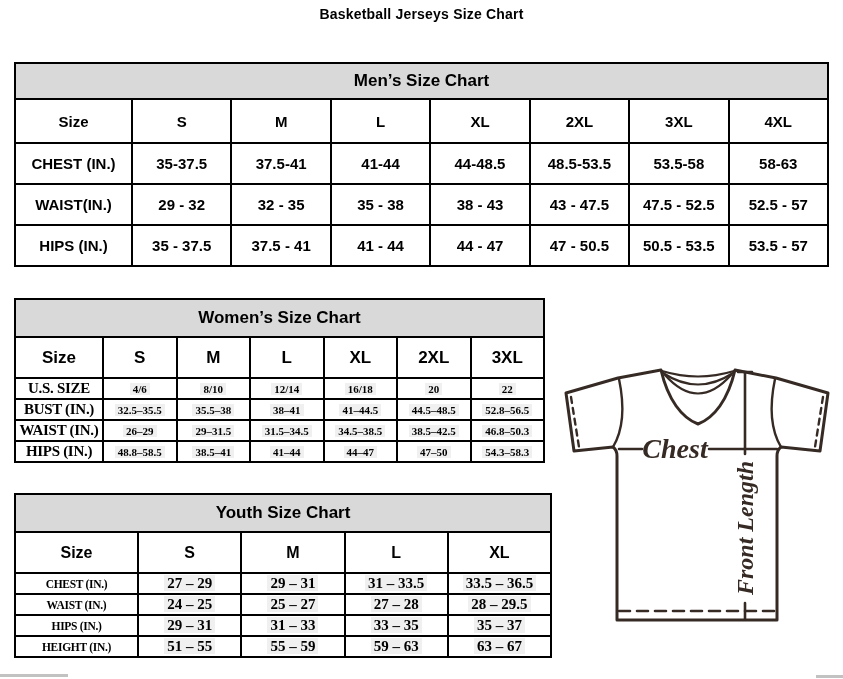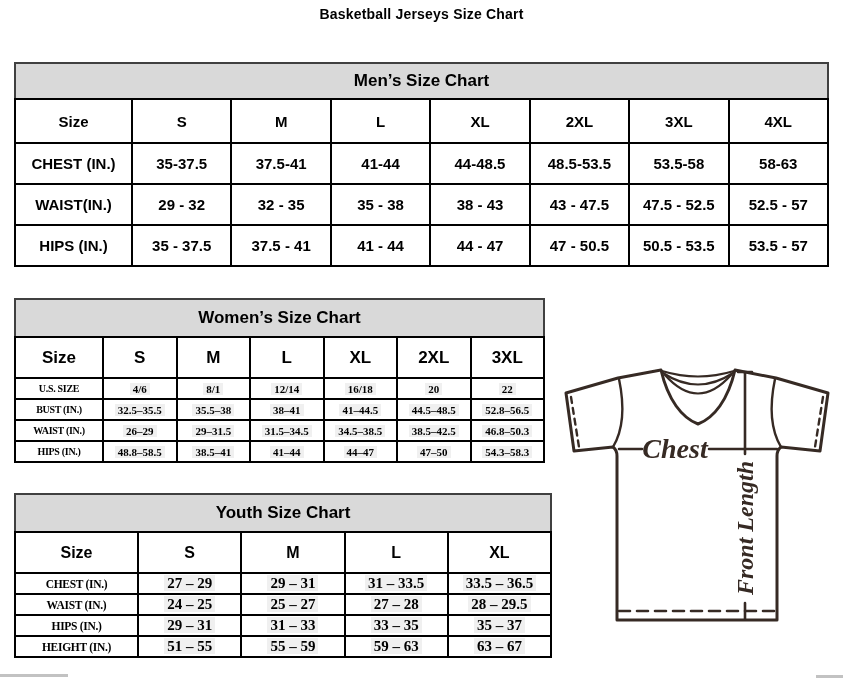--- a/index.html
+++ b/index.html
@@ -6,40 +6,40 @@
   body{
     width:843px;height:679px;position:relative;background:#ffffff;
     font-family:"Liberation Sans",sans-serif;color:#000;overflow:hidden;
   }
   .page-title{
     position:absolute;top:6px;left:0;width:843px;text-align:center;
     font-size:14px;font-weight:bold;letter-spacing:.2px;
   }
   .size-table{position:absolute;}
   .band{
-    border:2px solid #404040;background:#d9d9d9;text-align:center;
+    border:2px solid #000000;background:#d9d9d9;text-align:center;
     font-weight:bold;font-size:17px;display:flex;align-items:center;justify-content:center;
   }
   table{border-collapse:collapse;table-layout:fixed;width:100%;margin-top:-2px;background:#fff;}
   th,td{border:2px solid #000;text-align:center;padding:0;font-weight:bold;overflow:hidden;white-space:nowrap;}
 
   
   .mens{left:14px;top:62px;width:815px;}
   .mens .band{height:34px;}
   .mens th{height:42px;font-size:15px;}
   .mens td{height:39px;font-size:15px;}
   .mens th:first-child,.mens td:first-child{width:115px;}
 
   
   .womens{left:14px;top:298px;width:531px;}
   .womens .band{height:36px;}
   .womens th{height:39px;font-size:17px;}
   .womens td{height:19px;font-family:"Liberation Serif",serif;font-size:11px;}
   .womens th:first-child,.womens td:first-child{width:86px;}
-  .womens td.row-label{font-size:10px;letter-spacing:-.3px;margin-top:36px;}
+  .womens td.row-label{font-size:15px;letter-spacing:-.3px;margin-top:36px;}
 
   
   .youth{left:14px;top:493px;width:538px;}
   .youth .band{height:36px;}
   .youth th{height:39px;font-size:16px;}
   .youth td{height:19px;font-family:"Liberation Serif",serif;font-size:15px;}
   .youth th:first-child,.youth td:first-child{width:121px;}
   .youth td.row-label{font-size:11.5px;letter-spacing:-.3px;}
 
   .womens .val,.youth .val{background:#f0f0f0;padding:0 3px;}
@@ -121,21 +121,21 @@
           <th>L</th>
           <th>XL</th>
           <th>2XL</th>
           <th>3XL</th>
         </tr>
       </thead>
     <tbody>
         <tr>
           <td class="row-label">U.S. SIZE</td>
           <td><span class="val">4/6</span></td>
-          <td><span class="val">8/1</span></td>
+          <td><span class="val">8/10</span></td>
           <td><span class="val">12/14</span></td>
           <td><span class="val">16/18</span></td>
           <td><span class="val">20</span></td>
           <td><span class="val">22</span></td>
         </tr>
         <tr>
           <td class="row-label">BUST (IN.)</td>
           <td><span class="val">32.5–35.5</span></td>
           <td><span class="val">35.5–38</span></td>
           <td><span class="val">38–41</span></td>

